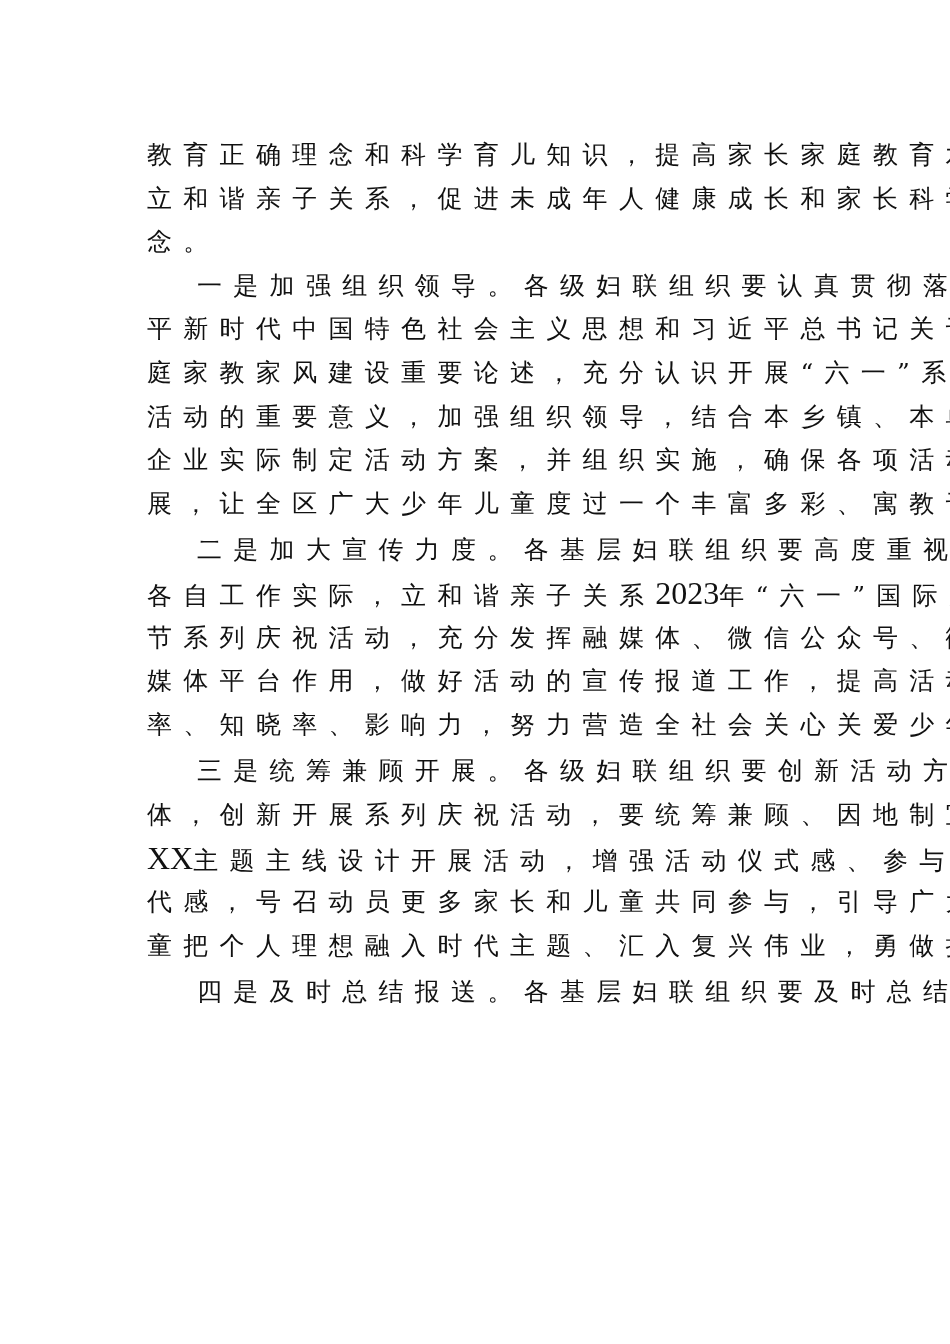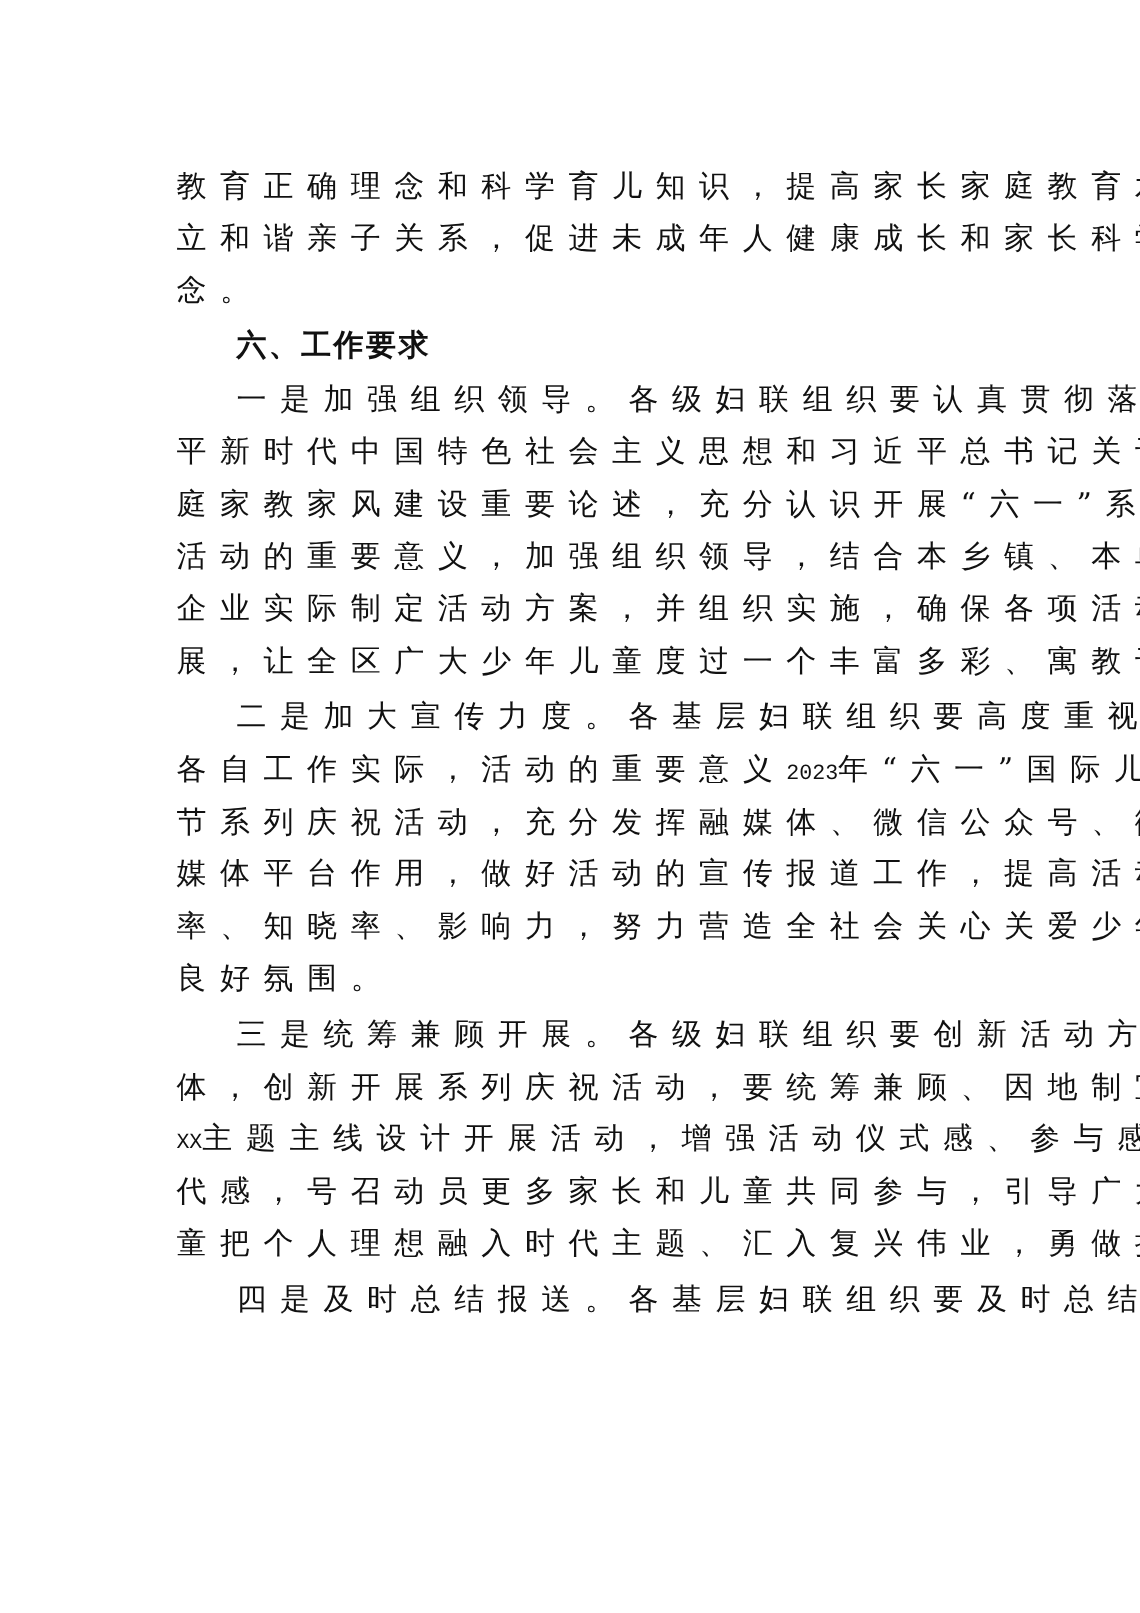--- a/index.html
+++ b/index.html
@@ -44,56 +44,54 @@
       font-family: "DejaVu Sans", "Liberation Sans", sans-serif;
       font-weight: bold;
       letter-spacing: 2px;
       height: 47px;
       line-height: 47px;
     }
     .para-gap {
       height: 3px;
     }
     .latin {
-      font-family: Liberation Mono, monospace;
+      font-family: Liberation Serif, serif;
       letter-spacing: 0;
-      font-size: 18px;
+      font-size: 32px;
     }
   </style>
 </head>
 <body>
 
 <div class="page">
   <div class="content">
 
     <div>
       <div class="line">教育正确理念和科学育儿知识，提高家长家庭教育水平，建</div>
       <div class="line">立和谐亲子关系，促进未成年人健康成长和家长科学育儿理</div>
       <div class="line">念。</div>
     </div>
 
-    <div class="line heading indent">六、工作要求</div>
 
     <div>
       <div class="line indent">一是加强组织领导。各级妇联组织要认真贯彻落实习近</div>
       <div class="line">平新时代中国特色社会主义思想和习近平总书记关于注重家</div>
       <div class="line">庭家教家风建设重要论述，充分认识开展“六一”系列庆祝</div>
       <div class="line">活动的重要意义，加强组织领导，结合本乡镇、本单位、本</div>
       <div class="line">企业实际制定活动方案，并组织实施，确保各项活动顺利开</div>
       <div class="line">展，让全区广大少年儿童度过一个丰富多彩、寓教于乐的</div>
     </div>
     <div class="para-gap"></div>
 
     <div>
       <div class="line indent">二是加大宣传力度。各基层妇联组织要高度重视，结合</div>
-      <div class="line"><span>各自工作实际，活动的重要意义</span><span class="latin">2023</span><span>年“六一”国际儿童</span></div>
+      <div class="line"><span>各自工作实际，立和谐亲子关系</span><span class="latin">2023</span><span>年“六一”国际儿童</span></div>
       <div class="line">节系列庆祝活动，充分发挥融媒体、微信公众号、微博等新</div>
       <div class="line">媒体平台作用，做好活动的宣传报道工作，提高活动的参与</div>
       <div class="line">率、知晓率、影响力，努力营造全社会关心关爱少年儿童的</div>
-      <div class="line">良好氛围。</div>
     </div>
     <div class="para-gap"></div>
 
     <div>
       <div class="line indent">三是统筹兼顾开展。各级妇联组织要创新活动方式和载</div>
       <div class="line">体，创新开展系列庆祝活动，要统筹兼顾、因地制宜，围绕</div>
       <div class="line"><span></span><span class="latin">XX</span><span>主题主线设计开展活动，增强活动仪式感、参与感、现</span></div>
       <div class="line">代感，号召动员更多家长和儿童共同参与，引导广大少年儿</div>
       <div class="line">童把个人理想融入时代主题、汇入复兴伟业，勇做担当民族</div>
     </div>

